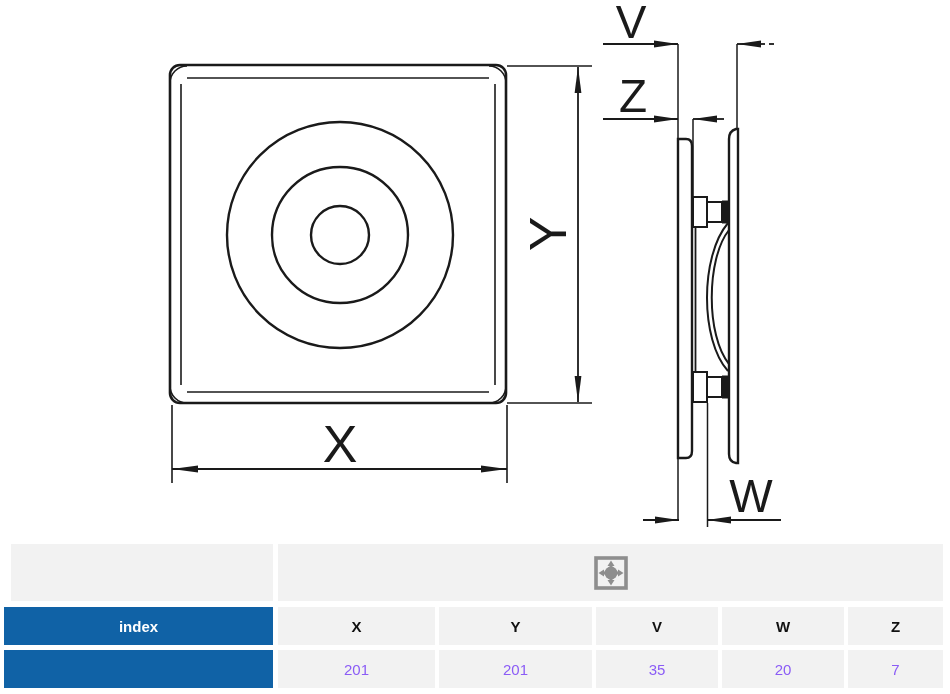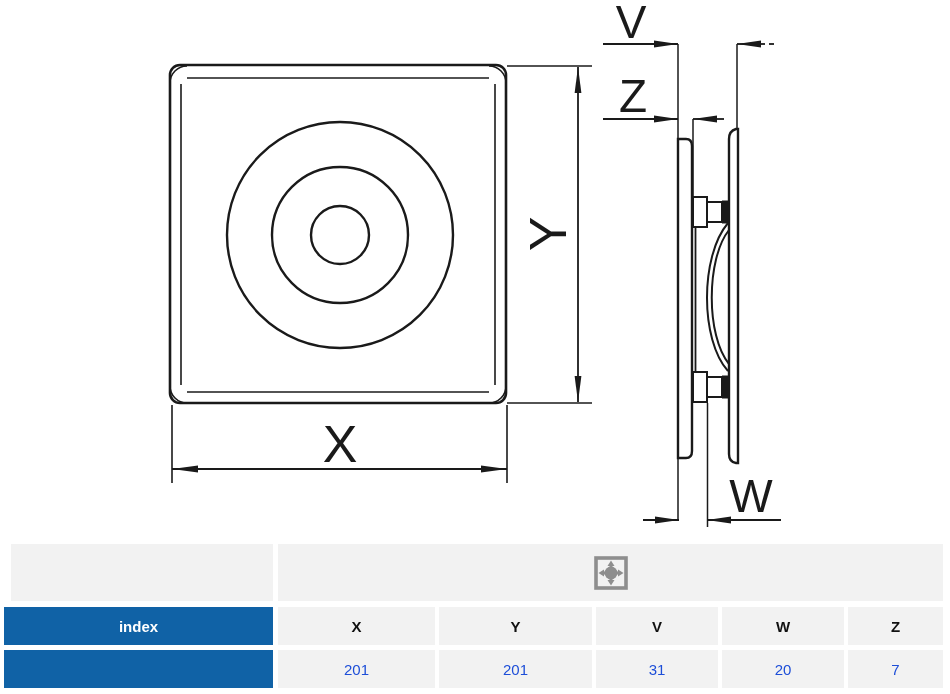--- a/index.html
+++ b/index.html
@@ -19,21 +19,21 @@
   .row1{height:57px;}
   .row2{height:38px;margin-top:6px;}
   .row3{height:38px;margin-top:5px;}
   .corner-cell{width:262px;margin-left:7px;}
   .icon-cell{flex:1;margin-left:5px;}
   .index-cell{width:269px;color:#ffffff;font-weight:bold;font-size:15px;}
   .col{margin-left:4px;}
   .col.first{margin-left:5px;}
   .w-x{width:157px;} .w-y{width:153px;} .w-v{width:122px;} .w-w{width:122px;} .w-z{width:95px;}
   .head-txt{font-weight:bold;font-size:15px;color:#111111;}
-  .val-txt{font-size:15px;color:#1d4ed8;}
+  .val-txt{font-size:15px;color:#8b5cf6;}
 </style>
 </head>
 <body>
 
 <div class="page">
 
   <svg class="drawing" width="950" height="543" viewBox="0 0 950 543">
 
     <g stroke="#1a1a1a" fill="none">
       <rect x="170" y="65" width="336" height="338" rx="10" stroke-width="2.6" fill="#ffffff"></rect>
@@ -176,21 +176,21 @@
 
     <div class="t-row row3">
       <div class="cell blue index-cell"></div>
       <div class="cell gray col first w-x">
         <span class="val-txt">201</span>
       </div>
       <div class="cell gray col w-y">
         <span class="val-txt">201</span>
       </div>
       <div class="cell gray col w-v">
-        <span class="val-txt">31</span>
+        <span class="val-txt">35</span>
       </div>
       <div class="cell gray col w-w">
         <span class="val-txt">20</span>
       </div>
       <div class="cell gray col w-z">
         <span class="val-txt">7</span>
       </div>
     </div>
 
   </div>

